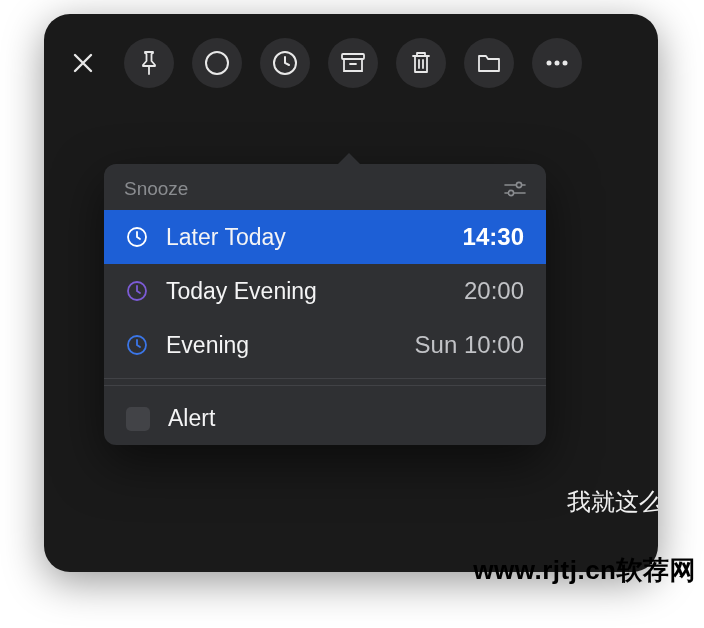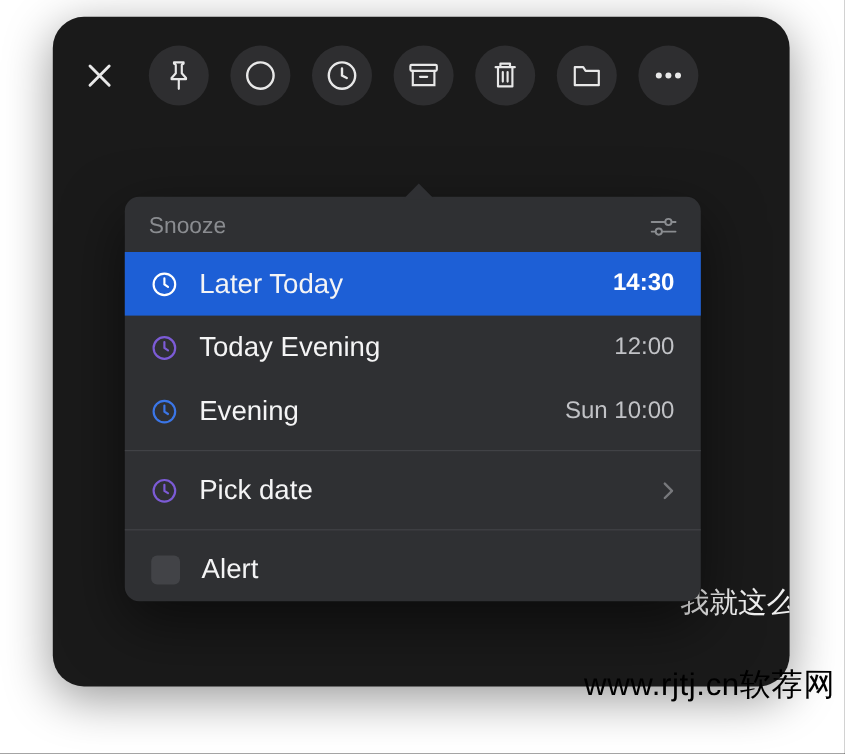--- a/index.html
+++ b/index.html
@@ -45,21 +45,21 @@
     display: flex;
     align-items: center;
     justify-content: center;
     cursor: pointer;
     position: relative;
   }
   .popover {
     position: absolute;
     left: 60px;
     top: 150px;
-    width: 480px;
+    width: 442px;
     background: #2f3033;
     border-radius: 12px;
     box-shadow: 0 18px 50px rgba(0,0,0,0.55);
   }
   .popover::before {
     content: "";
     position: absolute;
     top: -11px;
     left: 232px;
     width: 0;
@@ -101,21 +101,21 @@
     flex-shrink: 0;
   }
   .opt-label {
     color: #f4f4f5;
     font-size: 23px;
     font-weight: 500;
     flex: 1;
   }
   .opt-time {
     color: #c1c2c6;
-    font-size: 20px;
+    font-size: 24px;
     font-weight: 400;
   }
   .option.selected .opt-time { color: #fff; font-weight: 600; }
   .divider {
     height: 1px;
     background: #414246;
     margin: 6px 0;
   }
   .chevron { margin-left: auto; }
   .checkbox {
@@ -134,21 +134,21 @@
     font-size: 24px;
     font-weight: 400;
     white-space: nowrap;
   }
   .watermark {
     position: absolute;
     right: 8px;
     bottom: 40px;
     color: #000;
     font-size: 26px;
-    font-weight: 400;
+    font-weight: 700;
     letter-spacing: 0.5px;
     font-family: Arial, sans-serif;
   }
   svg { display: block; }
 </style>
 </head>
 <body>
 
 <div class="window">
 
@@ -220,45 +220,35 @@
       <span class="opt-label">Later Today</span>
       <span class="opt-time">14:30</span>
     </div>
 
     <div class="option">
       <svg class="opt-icon" viewBox="0 0 22 22">
         <circle cx="11" cy="11" r="9" fill="none" stroke="#7c5bd6" stroke-width="1.8"></circle>
         <path d="M11 6 V11 L14 13" fill="none" stroke="#7c5bd6" stroke-width="1.8" stroke-linecap="round"></path>
       </svg>
       <span class="opt-label">Today Evening</span>
-      <span class="opt-time">12:00</span>
+      <span class="opt-time">20:00</span>
     </div>
 
 
     <div class="option">
       <svg class="opt-icon" viewBox="0 0 22 22">
         <circle cx="11" cy="11" r="9" fill="none" stroke="#3b76e8" stroke-width="1.8"></circle>
         <path d="M11 6 V11 L14 13" fill="none" stroke="#3b76e8" stroke-width="1.8" stroke-linecap="round"></path>
       </svg>
       <span class="opt-label">Evening</span>
       <span class="opt-time">Sun 10:00</span>
     </div>
 
     <div class="divider"></div>
 
-    <div class="option">
-      <svg class="opt-icon" viewBox="0 0 22 22">
-        <circle cx="11" cy="11" r="9" fill="none" stroke="#7c5bd6" stroke-width="1.8"></circle>
-        <path d="M11 6 V11 L14 13" fill="none" stroke="#7c5bd6" stroke-width="1.8" stroke-linecap="round"></path>
-      </svg>
-      <span class="opt-label">Pick date</span>
-      <svg class="chevron" width="10" height="16" viewBox="0 0 10 16">
-        <path d="M2 2 L8 8 L2 14" fill="none" stroke="#77787c" stroke-width="2" stroke-linecap="round" stroke-linejoin="round"></path>
-      </svg>
-    </div>
 
     <div class="divider"></div>
 
     <div class="option">
       <div class="checkbox"></div>
       <span class="opt-label">Alert</span>
     </div>
   </div>
 
 </div>

